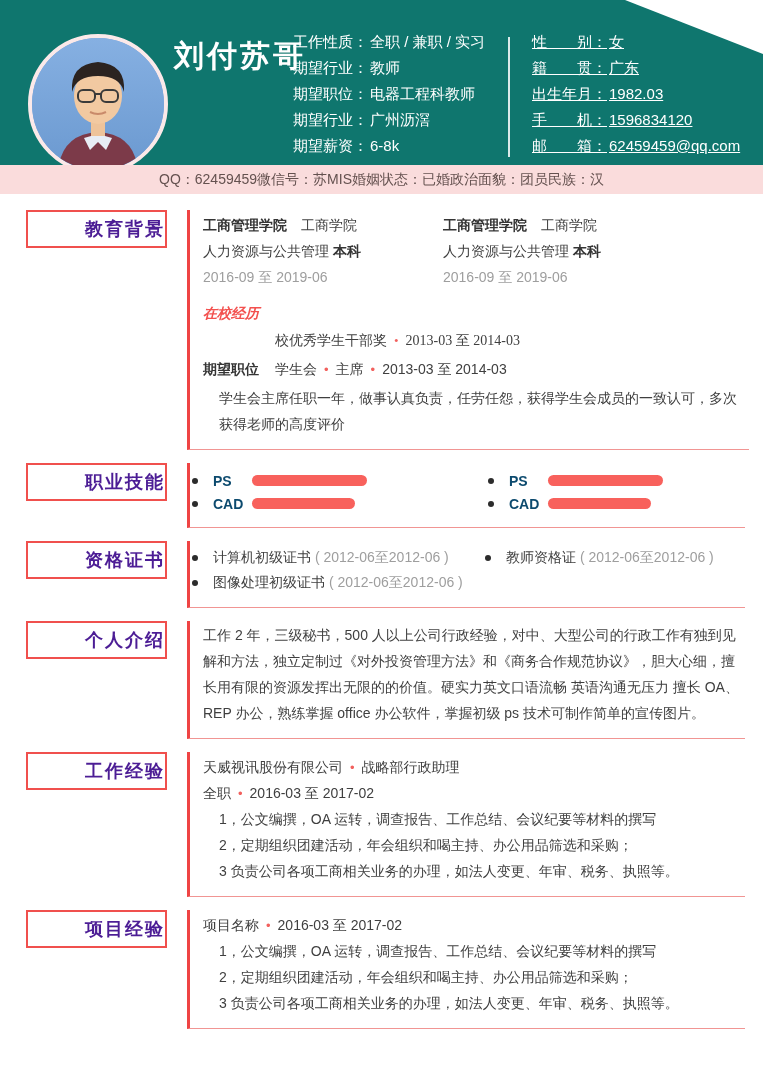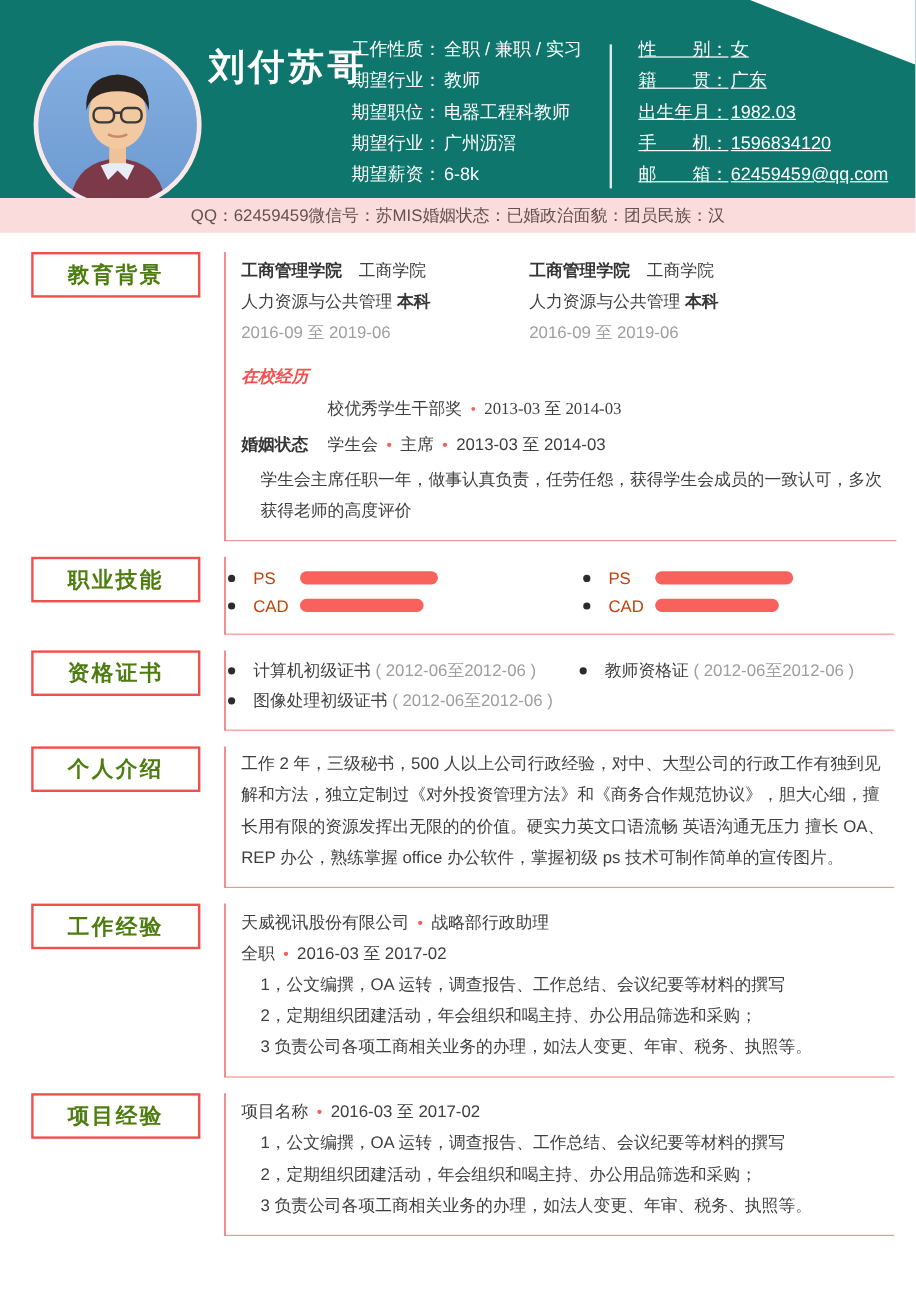--- a/index.html
+++ b/index.html
@@ -23,41 +23,41 @@
   .hlbl { margin-right:2px;margin-top:26px; }
   .hdivider { position:absolute; left:508px; top:37px; width:2px; height:120px; background:rgba(255,255,255,.85); }
   
   .strip { height:29px; background:#fadcdc; display:flex; align-items:center; justify-content:center;
     color:#64514f; font-size:14px; }
   
   main { padding-top:16px; }
   .sec { display:flex; align-items:stretch; margin-bottom:13px; }
   .sec-left { width:187px; flex:none; }
   .sec-box { margin-left:26px; width:141px; height:38px; border:2px solid #f0504d;
-    display:flex; align-items:center; justify-content:center;
-    color:#4d7c0f; font-size:18px; font-weight:bold; letter-spacing:2px; }
-  .sec-content { flex:1; margin-right:18px; border-left:1px solid #ef4444; border-bottom:1px solid #f19593;
+    display:flex; align-items:center; justify-content:flex-end;
+    color:#4c1d95; font-size:18px; font-weight:bold; letter-spacing:2px; }
+  .sec-content { flex:1; margin-right:18px; border-left:3px solid #ef4444; border-bottom:1px solid #f19593;
     padding-bottom:12px; }
   .b { font-weight:bold; color:#353535; }
   .gray { color:#9e9e9e; }
   .dot { color:#f2605d; margin:0 7px; font-size:13px; }
   .row26 { line-height:26px; }
   
   .edu-grid { display:grid; grid-template-columns:240px 1fr; margin-left:13px; padding-top:2px; }
   .edu-col .row26 { height:26px; }
   .campus-title { color:#f3514f; font-weight:bold; margin:10px 0 2px 13px; line-height:26px;font-style:italic; }
   .lblrow { display:flex; margin-left:13px; line-height:26px; }
   .lblrow .rowlbl { font-weight:bold; color:#353535; width:72px; flex:none; }
   .indent72 { margin-left:85px; line-height:26px;font-family:Liberation Serif, serif; }
   .desc { margin-left:29px; width:530px; line-height:26px; margin-top:2px; }
   
   .skill-grid { display:grid; grid-template-columns:296px 1fr; margin-left:2px; padding-top:6px; }
   .skill-row { display:flex; align-items:center; height:23px; }
   .bullet { width:6px; height:6px; border-radius:50%; background:#2c2c2c; flex:none; margin-right:15px; }
-  .skill-name { width:39px; font-size:14px; color:#c2410c; }
+  .skill-name { width:39px; font-size:14px; color:#0c4a6e;font-weight:bold; }
   .skill-bar { height:11px; border-radius:6px; background:#f8615c; }
   
   .cert-grid { display:grid; grid-template-columns:293px 1fr; margin-left:2px; padding-top:4px; }
   .cert-row { display:flex; align-items:center; height:25px; }
   
   .intro-text { margin-left:13px; width:540px; line-height:26px; padding-top:1px; }
   
   .xp { margin-left:13px; padding-top:2px; }
   .xp .row26 { height:26px; }
   .duty { margin-left:16px; line-height:26px; }
@@ -138,21 +138,21 @@
           <div class="row26"><span>人力资源与公共管理</span> <span class="b">本科</span></div>
           <div class="row26 gray">2016-09 至 2019-06</div>
         </div>
       </div>
 
       <div class="campus-title">在校经历</div>
 
       <div class="indent72"><span>校优秀学生干部奖</span><span class="dot">•</span><span>2013-03 至 2014-03</span></div>
 
       <div class="lblrow" style="margin-top:2px;">
-        <span class="rowlbl">婚姻状态</span>
+        <span class="rowlbl">期望职位</span>
         <span><span>学生会</span><span class="dot">•</span><span>主席</span><span class="dot">•</span><span>2013-03 至 2014-03</span></span>
       </div>
       <div class="desc">学生会主席任职一年，做事认真负责，任劳任怨，获得学生会成员的一致认可，多次获得老师的高度评价</div>
     </div>
   </section>
 
   <section class="sec">
     <div class="sec-left">
       <div class="sec-box">
           <span>职业技能</span>

